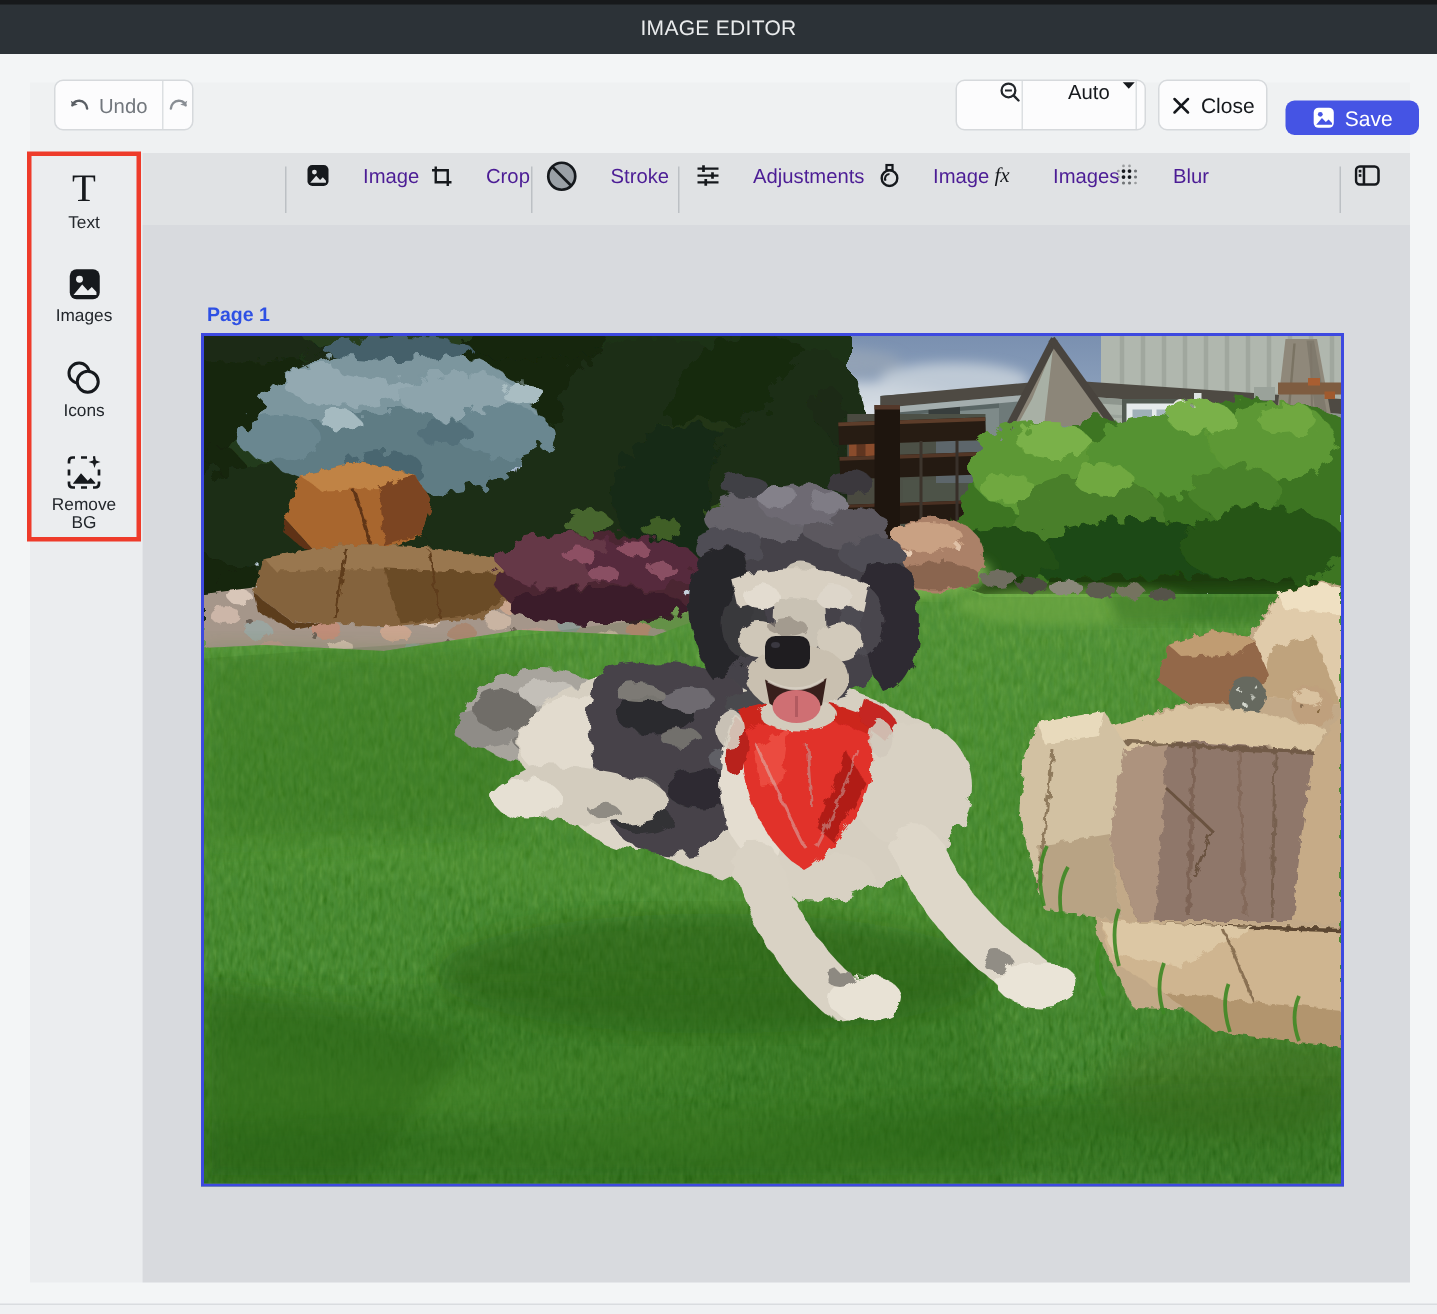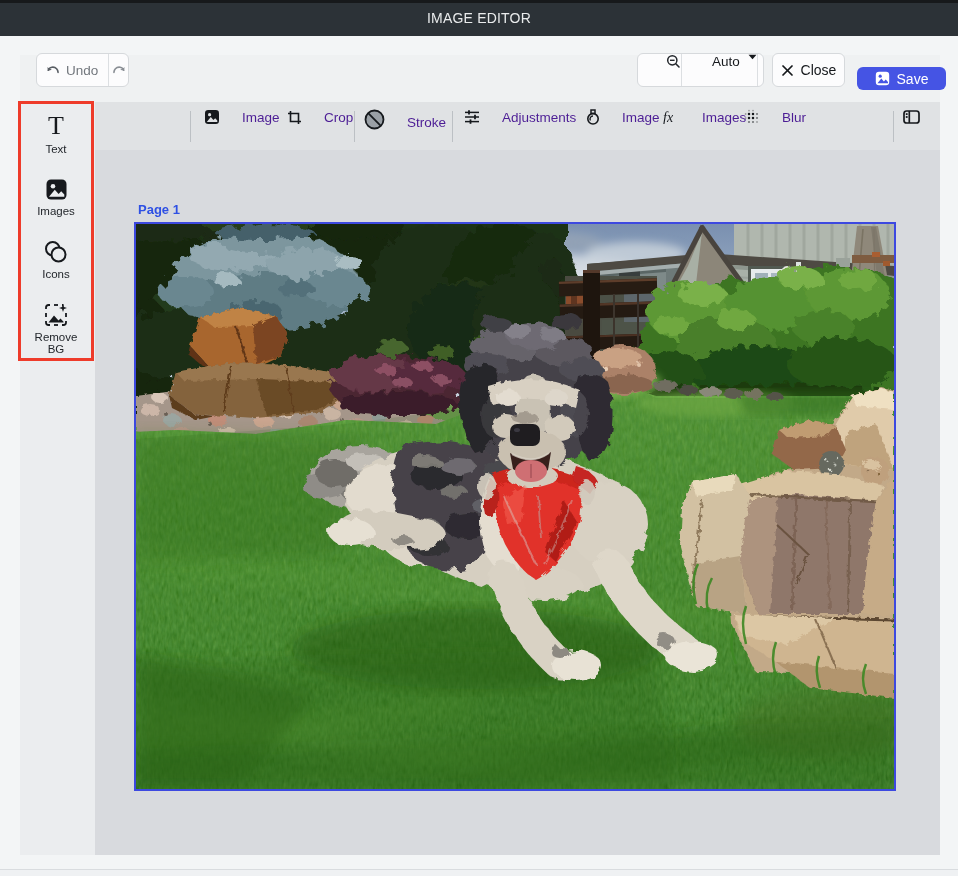--- a/index.html
+++ b/index.html
@@ -158,21 +158,21 @@
     <span>Image</span>
   </div>
   <div class="tbtn" style="left:287px;">
     <svg width="15" height="15" viewBox="0 0 15 15" fill="none" stroke="#16191d" stroke-width="1.6">
       <path d="M1 3.5 L3.5 3.5 L3.5 1"></path>
       <path d="M3.5 3.5 L11.5 3.5 L11.5 11.5 L3.5 11.5 Z M11.5 11.5 L14 11.5 M11.5 11.5 L11.5 14"></path>
     </svg>
     <span>Crop</span>
   </div>
   <div class="tsep" style="left:354px;"></div>
-  <div class="tbtn" style="left:364px;align-items:flex-end;">
+  <div class="tbtn" style="left:364px;">
     <svg width="21" height="21" viewBox="0 0 21 21">
       <circle cx="10.5" cy="10.5" r="9" fill="#9aa0a6" stroke="#16191d" stroke-width="1.8"></circle>
       <line x1="4.2" y1="4.2" x2="16.8" y2="16.8" stroke="#16191d" stroke-width="1.8"></line>
     </svg>
     <span>Stroke</span>
   </div>
   <div class="tsep" style="left:452px;"></div>
   <div class="tbtn" style="left:464px;">
     <svg width="16" height="16" viewBox="0 0 16 16" stroke="#16191d" fill="none">
       <line x1="1" y1="3.4" x2="15" y2="3.4" stroke-width="1.5"></line>

